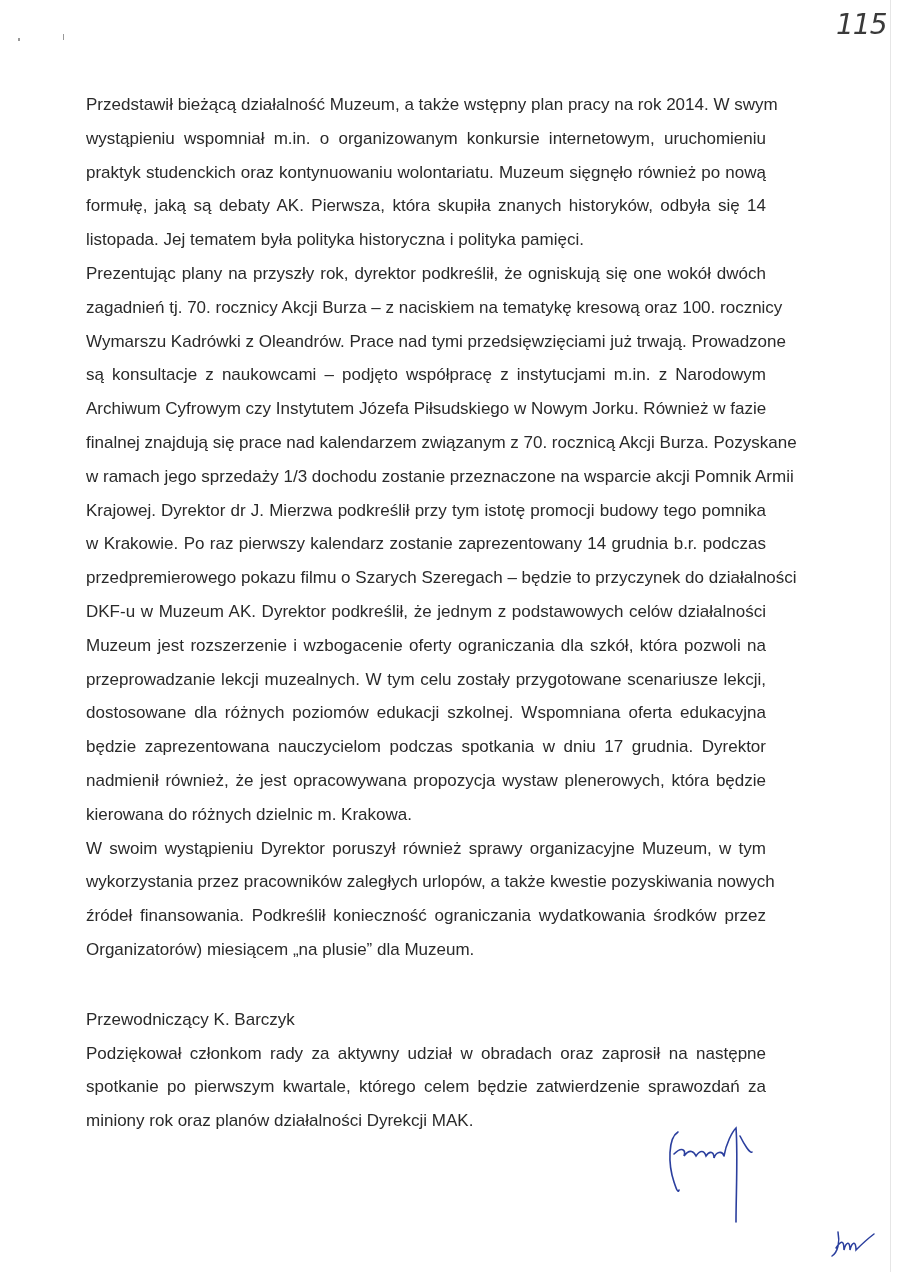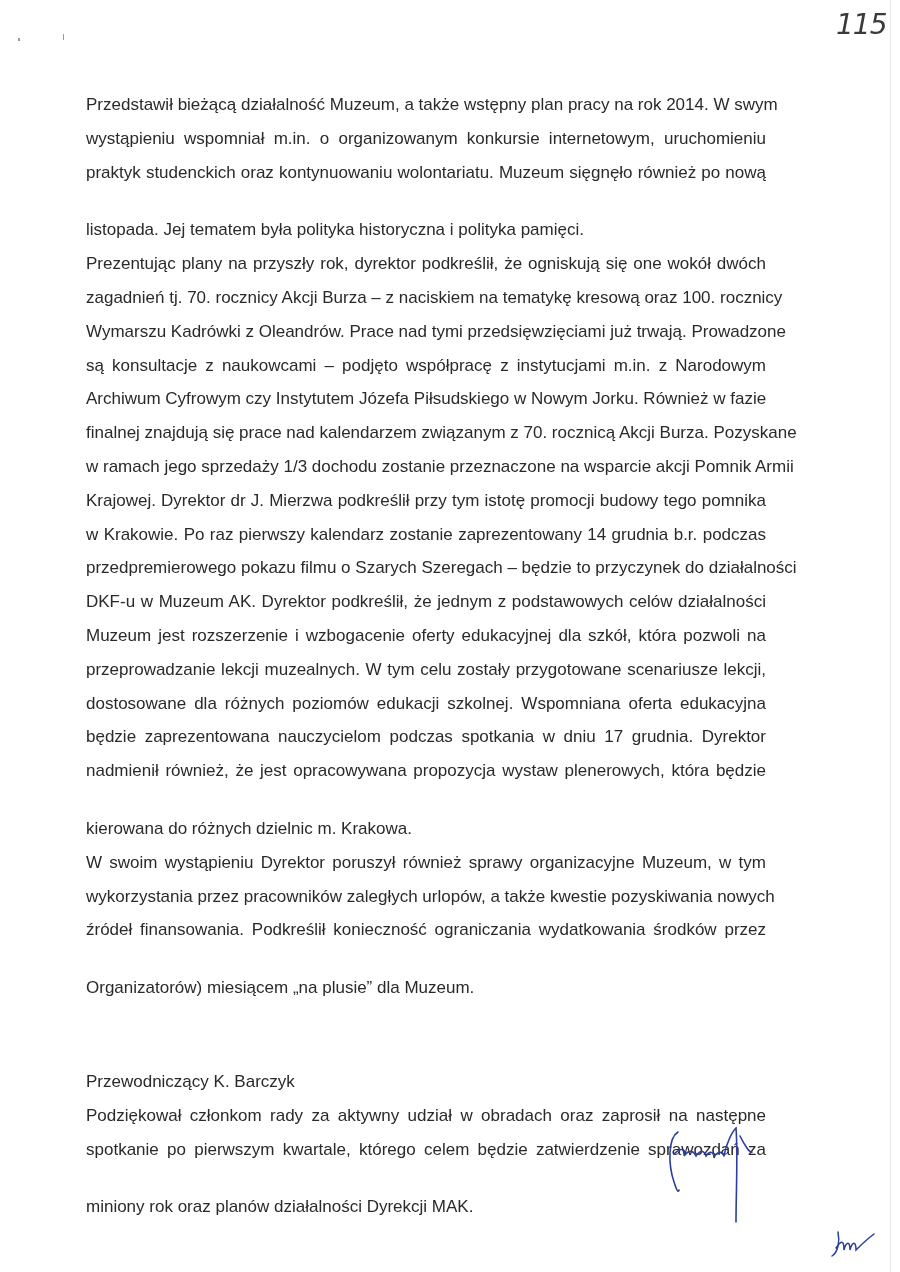--- a/index.html
+++ b/index.html
@@ -17,21 +17,21 @@
     font-family: "DejaVu Sans", sans-serif; font-size: 28px; color: #3a3a3a;
     font-style: italic; letter-spacing: -1px;
   }
   .speck { position: absolute; width: 2px; height: 3px; background: #999; }
   .content {
     position: absolute; left: 86px; top: 88px; width: 680px;
     font-size: 17px; line-height: 33.8px;
   }
   .para { text-align: justify; text-align-last: left; margin: 0; }
   .line { display: block; text-align: justify; text-align-last: justify; white-space: nowrap; }
-  .line.last { text-align-last: left; margin-top: 24px; }
+  .line.last { text-align-last: left; }
   .gap { height: 36px; }
   .signature {
     position: absolute; left: 664px; top: 1124px; width: 120px; height: 100px;
   }
   .initials {
     position: absolute; left: 830px; top: 1228px; width: 48px; height: 32px;
   }
 </style>
 </head>
 <body>
@@ -40,35 +40,36 @@
 <div class="speck" style="left:18px;top:38px;"></div>
 <div class="speck" style="left:63px;top:34px;height:6px;width:1px;"></div>
 
 <div class="page-number">115</div>
 
 <div class="content">
   <div class="para">
     <span class="line">Przedstawił bieżącą działalność Muzeum, a także wstępny plan pracy na rok 2014. W swym</span>
     <span class="line">wystąpieniu wspomniał m.in. o organizowanym konkursie internetowym, uruchomieniu</span>
     <span class="line">praktyk studenckich oraz kontynuowaniu wolontariatu. Muzeum sięgnęło również po nową</span>
+    <span class="line">formułę, jaką są debaty AK. Pierwsza, która skupiła znanych historyków, odbyła się 14</span>
     <span class="line last">listopada. Jej tematem była polityka historyczna i polityka pamięci.</span>
   </div>
   <div class="para">
     <span class="line">Prezentując plany na przyszły rok, dyrektor podkreślił, że ogniskują się one wokół dwóch</span>
     <span class="line">zagadnień tj. 70. rocznicy Akcji Burza – z naciskiem na tematykę kresową oraz 100. rocznicy</span>
     <span class="line">Wymarszu Kadrówki z Oleandrów. Prace nad tymi przedsięwzięciami już trwają. Prowadzone</span>
     <span class="line">są konsultacje z naukowcami – podjęto współpracę z instytucjami m.in. z Narodowym</span>
     <span class="line">Archiwum Cyfrowym czy Instytutem Józefa Piłsudskiego w Nowym Jorku. Również w fazie</span>
     <span class="line">finalnej znajdują się prace nad kalendarzem związanym z 70. rocznicą Akcji Burza. Pozyskane</span>
     <span class="line">w ramach jego sprzedaży 1/3 dochodu zostanie przeznaczone na wsparcie akcji Pomnik Armii</span>
     <span class="line">Krajowej. Dyrektor dr J. Mierzwa podkreślił przy tym istotę promocji budowy tego pomnika</span>
     <span class="line">w Krakowie. Po raz pierwszy kalendarz zostanie zaprezentowany 14 grudnia b.r. podczas</span>
     <span class="line">przedpremierowego pokazu filmu o Szarych Szeregach – będzie to przyczynek do działalności</span>
     <span class="line">DKF-u w Muzeum AK. Dyrektor podkreślił, że jednym z podstawowych celów działalności</span>
-    <span class="line">Muzeum jest rozszerzenie i wzbogacenie oferty edukacyjnej dla szkół, która pozwoli na</span>
+    <span class="line">Muzeum jest rozszerzenie i wzbogacenie oferty ograniczania dla szkół, która pozwoli na</span>
     <span class="line">przeprowadzanie lekcji muzealnych. W tym celu zostały przygotowane scenariusze lekcji,</span>
     <span class="line">dostosowane dla różnych poziomów edukacji szkolnej. Wspomniana oferta edukacyjna</span>
     <span class="line">będzie zaprezentowana nauczycielom podczas spotkania w dniu 17 grudnia. Dyrektor</span>
     <span class="line">nadmienił również, że jest opracowywana propozycja wystaw plenerowych, która będzie</span>
     <span class="line last">kierowana do różnych dzielnic m. Krakowa.</span>
   </div>
   <div class="para">
     <span class="line">W swoim wystąpieniu Dyrektor poruszył również sprawy organizacyjne Muzeum, w tym</span>
     <span class="line">wykorzystania przez pracowników zaległych urlopów, a także kwestie pozyskiwania nowych</span>
     <span class="line">źródeł finansowania. Podkreślił konieczność ograniczania wydatkowania środków przez</span>

